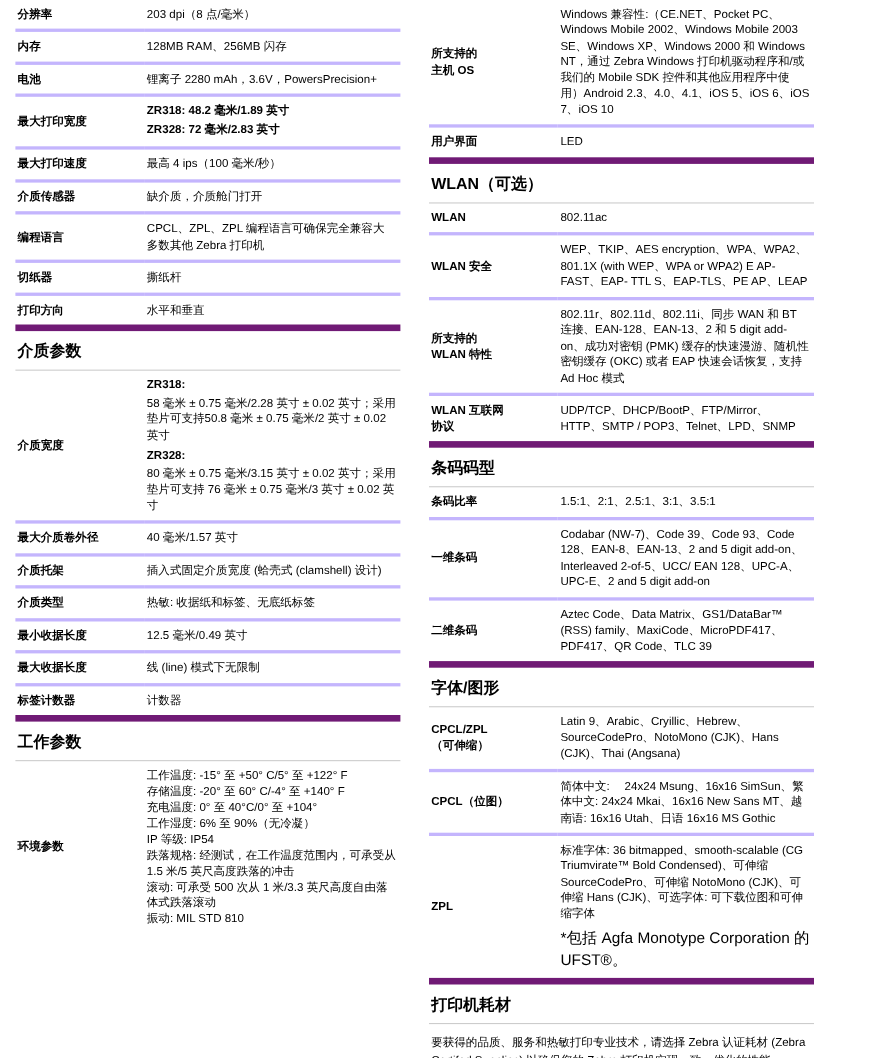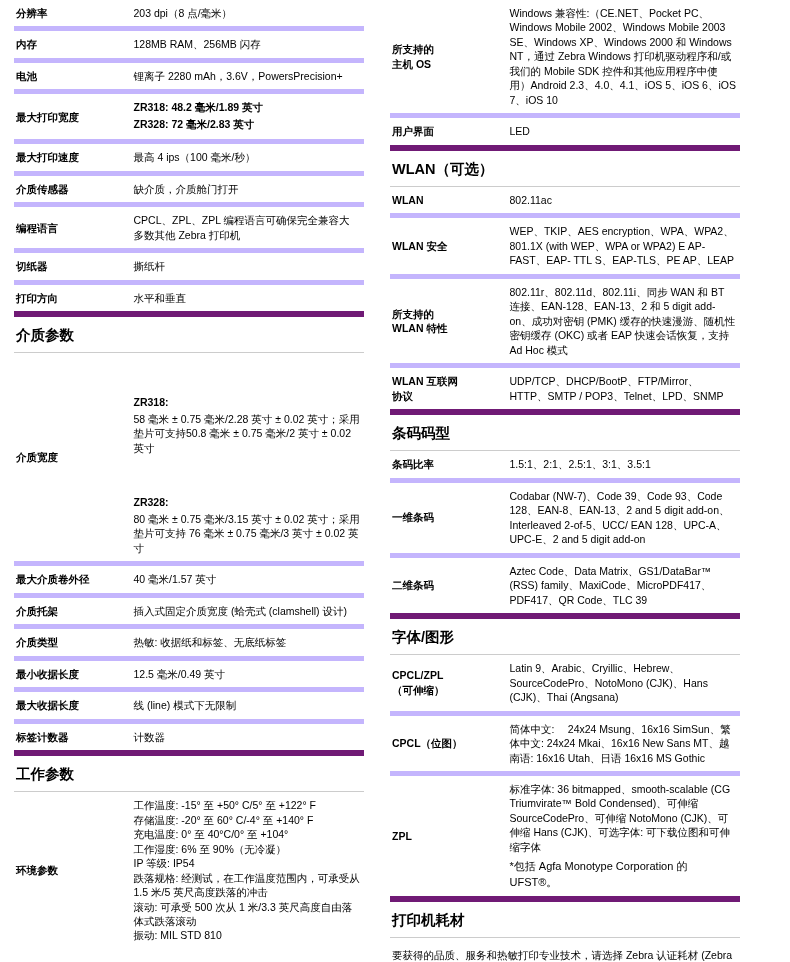--- a/index.html
+++ b/index.html
@@ -26,21 +26,21 @@
   .col {
     flex: 1 1 0;
     min-width: 0;
   }
   table.spec {
     width: 100%;
     border-collapse: collapse;
     table-layout: fixed;
   }
   table.spec td {
-    border-top: 5px solid #c4b5fd;
+    border-top: 3px solid #c4b5fd;
     padding: 6px 4px 6px 2px;
     vertical-align: middle;
     line-height: 1.38;
     font-size: 10.5px;
   }
   table.spec tr.first > td {
     border-top: none;
   }
   td.label {
     width: 33%;
@@ -52,28 +52,28 @@
     width: 67%;
   }
   .sec-head {
     font-weight: bold;
     font-size: 14.5px;
     padding: 9px 2px 7px 2px;
     border-top: 6px solid #701a75;
     border-bottom: 1px solid #cccccc;
     margin: 0;
   }
-  .bold { font-weight: bold; margin-top: 36px; }
+  .bold { font-weight: bold; }
   .para {
     padding: 9px 2px 2px 2px;
     line-height: 1.55;
     font-size: 10.5px;
   }
   .tiny-note {
-    font-size: 11px;
+    font-size: 14px;
     line-height: 1.4;
     padding-top: 5px;
   }
   .subblock { margin-bottom: 2px; }
   .spacer-4 { height: 4px; }
 </style>
 </head>
 <body>
 
 <div class="page">

